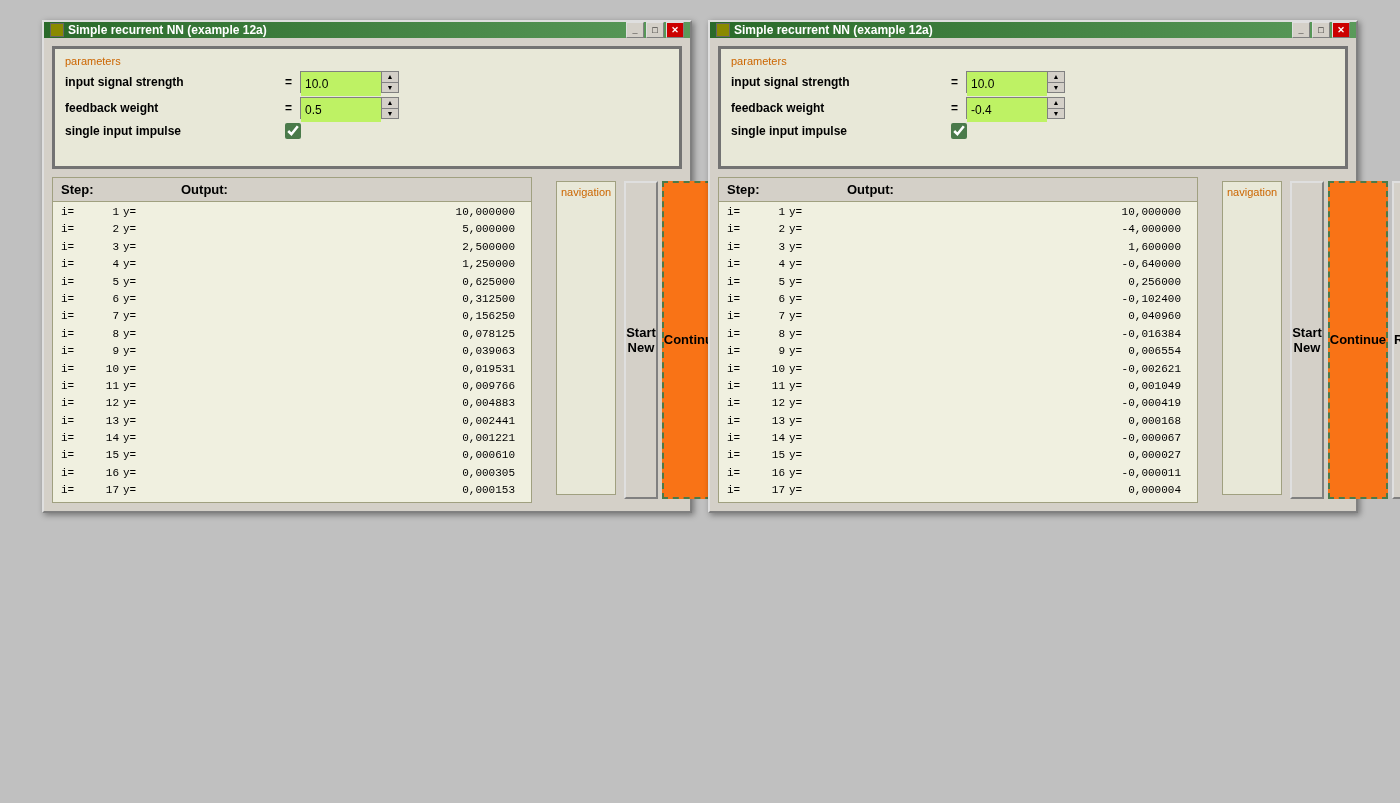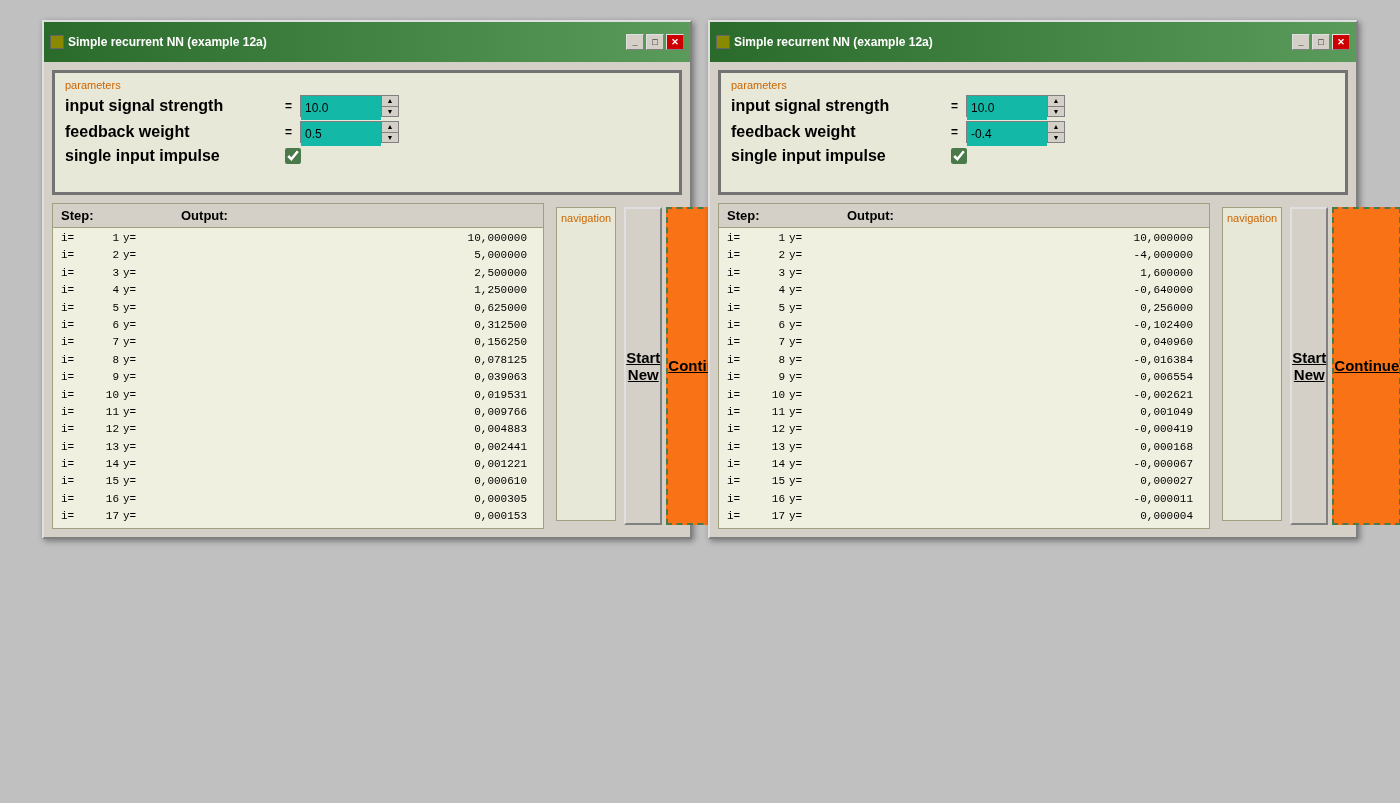--- a/index.html
+++ b/index.html
@@ -22,21 +22,21 @@
       box-shadow: 2px 2px 6px rgba(0,0,0,0.4);
     }
 
     .title-bar {
       background: linear-gradient(to right, #2a6a2a, #5a9a5a);
       color: white;
       display: flex;
       align-items: center;
       justify-content: space-between;
       padding: 3px 6px;
-      height: 40px;
+      height: 16px;
     }
 
     .title-bar-left {
       display: flex;
       align-items: center;
       gap: 4px;
     }
 
     .title-icon {
       width: 14px;
@@ -97,21 +97,21 @@
       margin-bottom: 4px;
     }
 
     .param-row {
       display: flex;
       align-items: center;
       margin-bottom: 4px;
     }
 
     .param-label {
-      font-size: 16px;
+      font-size: 12px;
       font-weight: bold;
       font-family: Arial, sans-serif;
       width: 220px;
     }
 
     .param-eq {
       font-size: 12px;
       font-weight: bold;
       font-family: Arial, sans-serif;
       margin-right: 8px;
@@ -120,21 +120,21 @@
     .spinbox {
       display: flex;
       align-items: stretch;
       border: 1px solid #808080;
       background: white;
       height: 22px;
     }
 
     .spinbox input {
       border: none;
-      background: #14b8a6;
+      background: #bef264;
       width: 80px;
       padding: 12px 4px;
       font-size: 12px;
       font-family: Arial, sans-serif;
       outline: none;
       text-align: left;
     }
 
     .spinbox-buttons {
       display: flex;
@@ -167,21 +167,21 @@
     }
 
     .checkbox-container input[type="checkbox"] {
       width: 16px;
       height: 16px;
       accent-color: #4a7a4a;
     }
 
     .main-area {
       display: flex;
-      gap: 8px;
+      gap: 20px;
     }
 
     .data-panel {
       flex: 1;
       background: #f0f0e0;
       border: 1px solid #a0a080;
     }
 
     .data-header {
       display: flex;
@@ -255,27 +255,26 @@
     .nav-spacer {
       flex: 1;
     }
 
     .nav-btn {
       background: #d4d0c8;
       border: 2px solid #808080;
       border-top: 2px solid #dfdfdf;
       border-left: 2px solid #dfdfdf;
       padding: 6px 0;
-      font-size: 15px;
+      font-size: 13px;
       font-weight: bold;
       font-family: Arial, sans-serif;
       cursor: pointer;
       text-align: center;
       width: 100%;
-      text-decoration: underline;
     }
 
     .nav-btn.continue-btn {
       border: 2px dashed #4a7a4a;
       background: #f97316;
     }
 
     .help-btn {
       width: 30px;
       height: 30px;

